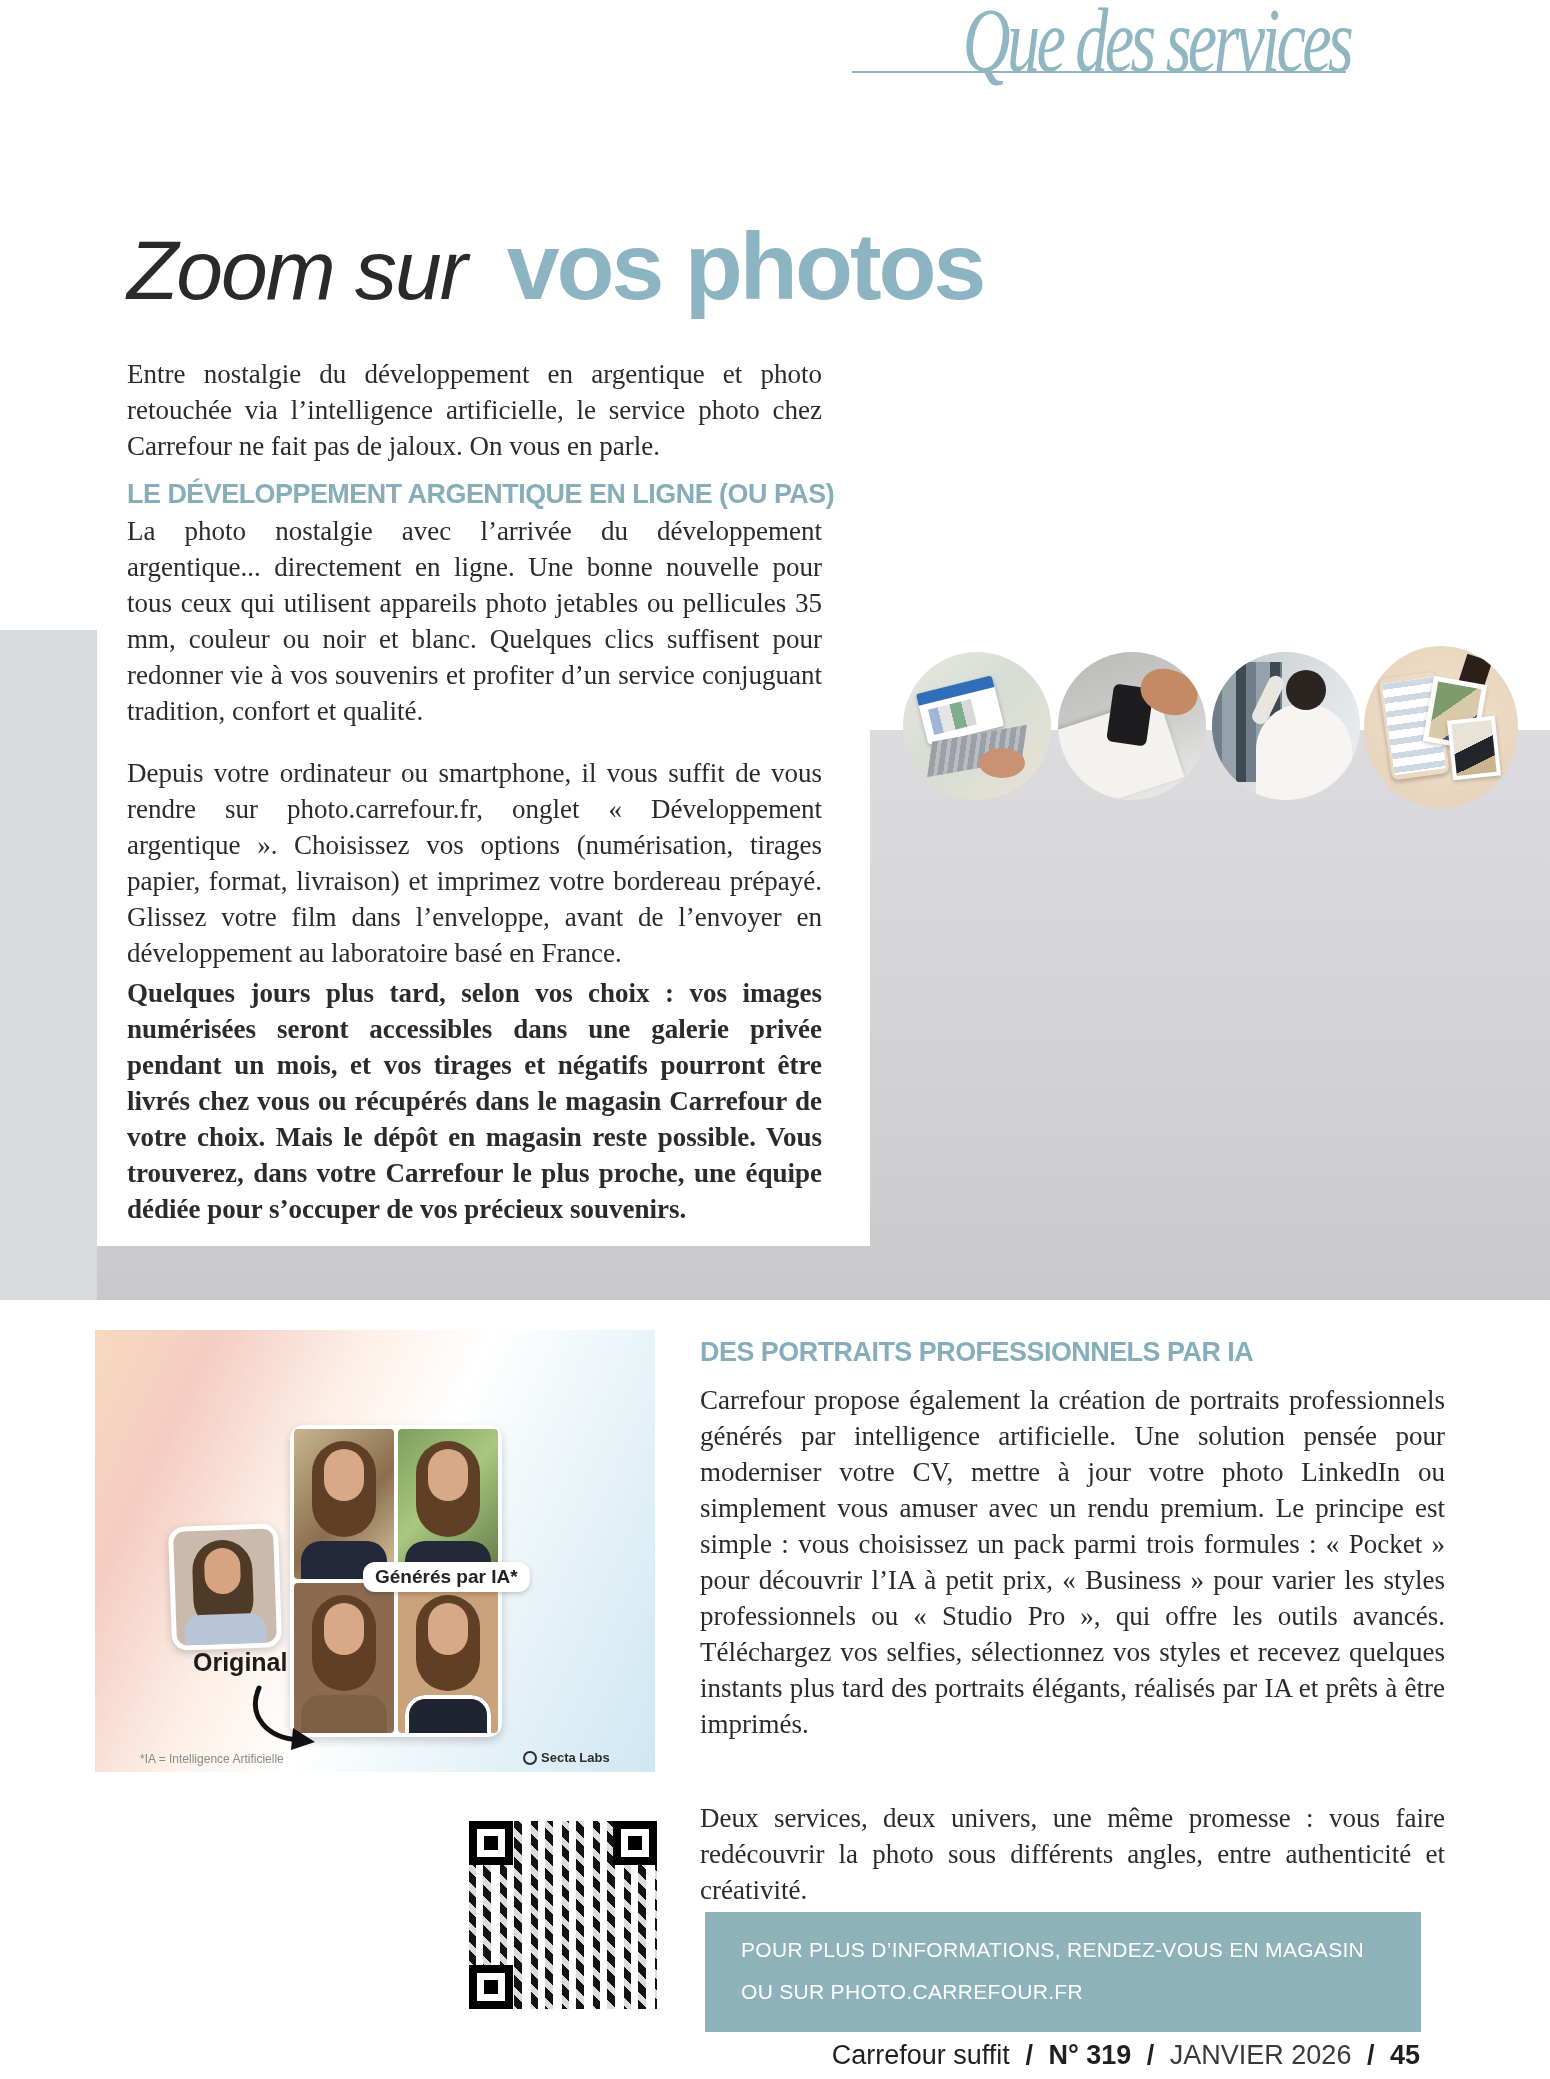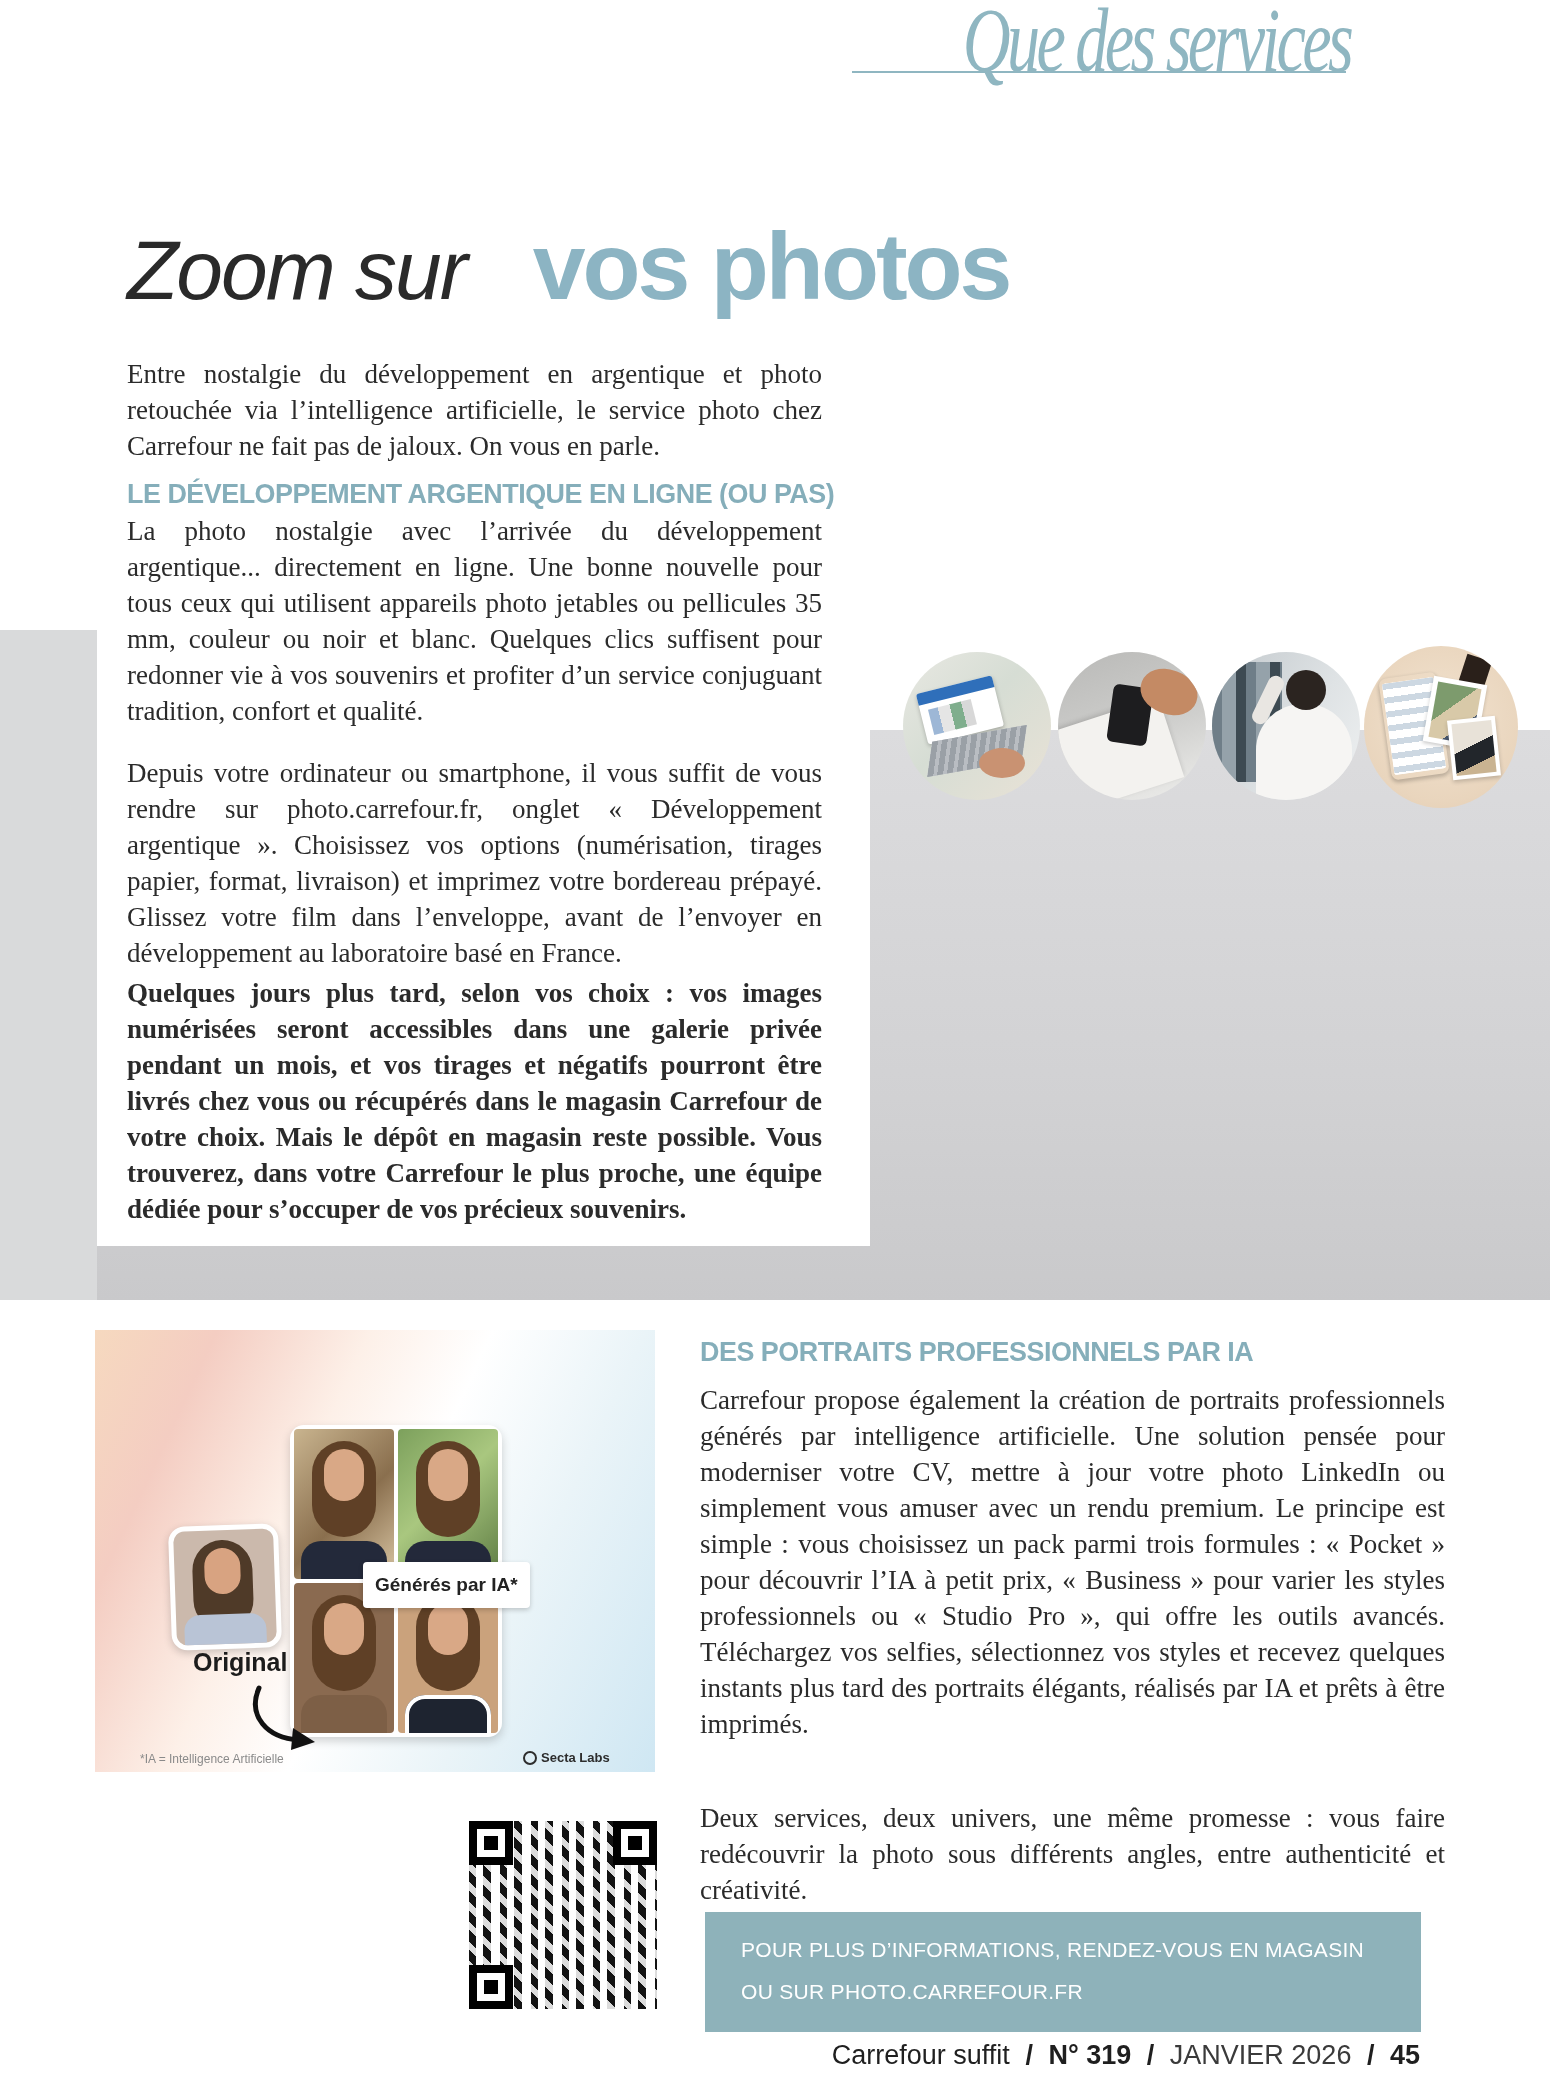--- a/index.html
+++ b/index.html
@@ -14,21 +14,21 @@
 
   
   .script-wrap{position:absolute;top:-6px;right:200px;transform:scaleX(.72);transform-origin:top right;}
   .script{font-family:"Liberation Serif",serif;font-style:italic;font-size:92px;line-height:1;
           color:#8fb6c1;letter-spacing:-5px;white-space:nowrap;}
   .script-line{position:absolute;left:852px;top:71px;width:494px;height:2px;background:#8fb6c1;}
 
   
   .title{position:absolute;left:127px;top:212px;display:flex;align-items:baseline;white-space:nowrap;
          font-family:"Liberation Sans",sans-serif;}
-  .title-light{font-style:italic;font-weight:400;font-size:84px;color:#2a2a2a;letter-spacing:-2px;margin-right:26px;}
+  .title-light{font-style:italic;font-weight:400;font-size:84px;color:#2a2a2a;letter-spacing:-2px;}
   .title-accent{font-weight:700;font-size:95px;color:#8cb4c3;letter-spacing:-3px;margin-left:41px;}
 
   
   .serif-par{position:absolute;left:127px;width:695px;font-size:27px;line-height:36px;color:#2b2b2b;
              text-align:justify;margin:0;}
   .intro{top:344px;margin-top:12px;}
   .p1{top:513px;}
   .p2{top:755px;}
   .p3{top:975px;font-weight:bold;}
   .teal-head{position:absolute;font-family:"Liberation Sans",sans-serif;font-weight:700;font-size:28px;
@@ -86,21 +86,21 @@
   .ac1{background:linear-gradient(135deg,#c9b48f 0%,#8a6f4e 55%,#d9c6a4 100%);}
   .ac2{background:linear-gradient(135deg,#7ca05c 0%,#a9c77f 45%,#5d7b43 100%);}
   .ac3{background:#8a6a50;}
   .ac4{background:#caa27c;}
   .face{position:absolute;left:50%;transform:translateX(-50%);}
   .hair{top:12px;width:64px;height:96px;border-radius:32px;background:#5f4026;}
   .skin{top:20px;width:40px;height:52px;border-radius:20px;background:#d9a886;}
   .suit{bottom:-8px;width:86px;height:46px;border-radius:20px 20px 0 0;background:#23293a;}
   .suit.brown{background:#7d5f46;}
   .suit.shirt{background:#1e2430;box-shadow:inset 0 0 0 4px #fff;}
-  .ai-pill{position:absolute;left:268px;top:232px;background:#fff;border-radius:4px;padding:12px 12px;
+  .ai-pill{position:absolute;left:268px;top:232px;background:#fff;border-radius:12px;padding:4px 12px;
       font-family:"Liberation Sans",sans-serif;font-weight:700;font-size:19px;color:#222;
       box-shadow:0 2px 5px rgba(0,0,0,.2);white-space:nowrap;}
   .ai-badge{position:absolute;left:416px;top:43px;width:146px;height:146px;border-radius:50%;background:#1262b3;
       display:flex;align-items:center;justify-content:center;font-family:"Liberation Sans",sans-serif;
       font-size:29px;color:#fff;white-space:nowrap;}
   .ai-orig{position:absolute;left:75px;top:195px;width:100px;height:114px;border-radius:16px;background:#cbb9ac;
       border:5px solid #fff;box-shadow:0 3px 8px rgba(0,0,0,.2);transform:rotate(-2deg);overflow:hidden;}
   .orig-hair{position:absolute;left:18px;top:10px;width:60px;height:90px;border-radius:30px;background:#4f3a28;}
   .orig-skin{position:absolute;left:30px;top:18px;width:36px;height:46px;border-radius:18px;background:#d8a381;}
   .orig-top{position:absolute;left:8px;bottom:-6px;width:82px;height:36px;border-radius:16px 16px 0 0;background:#b9c4d6;}

